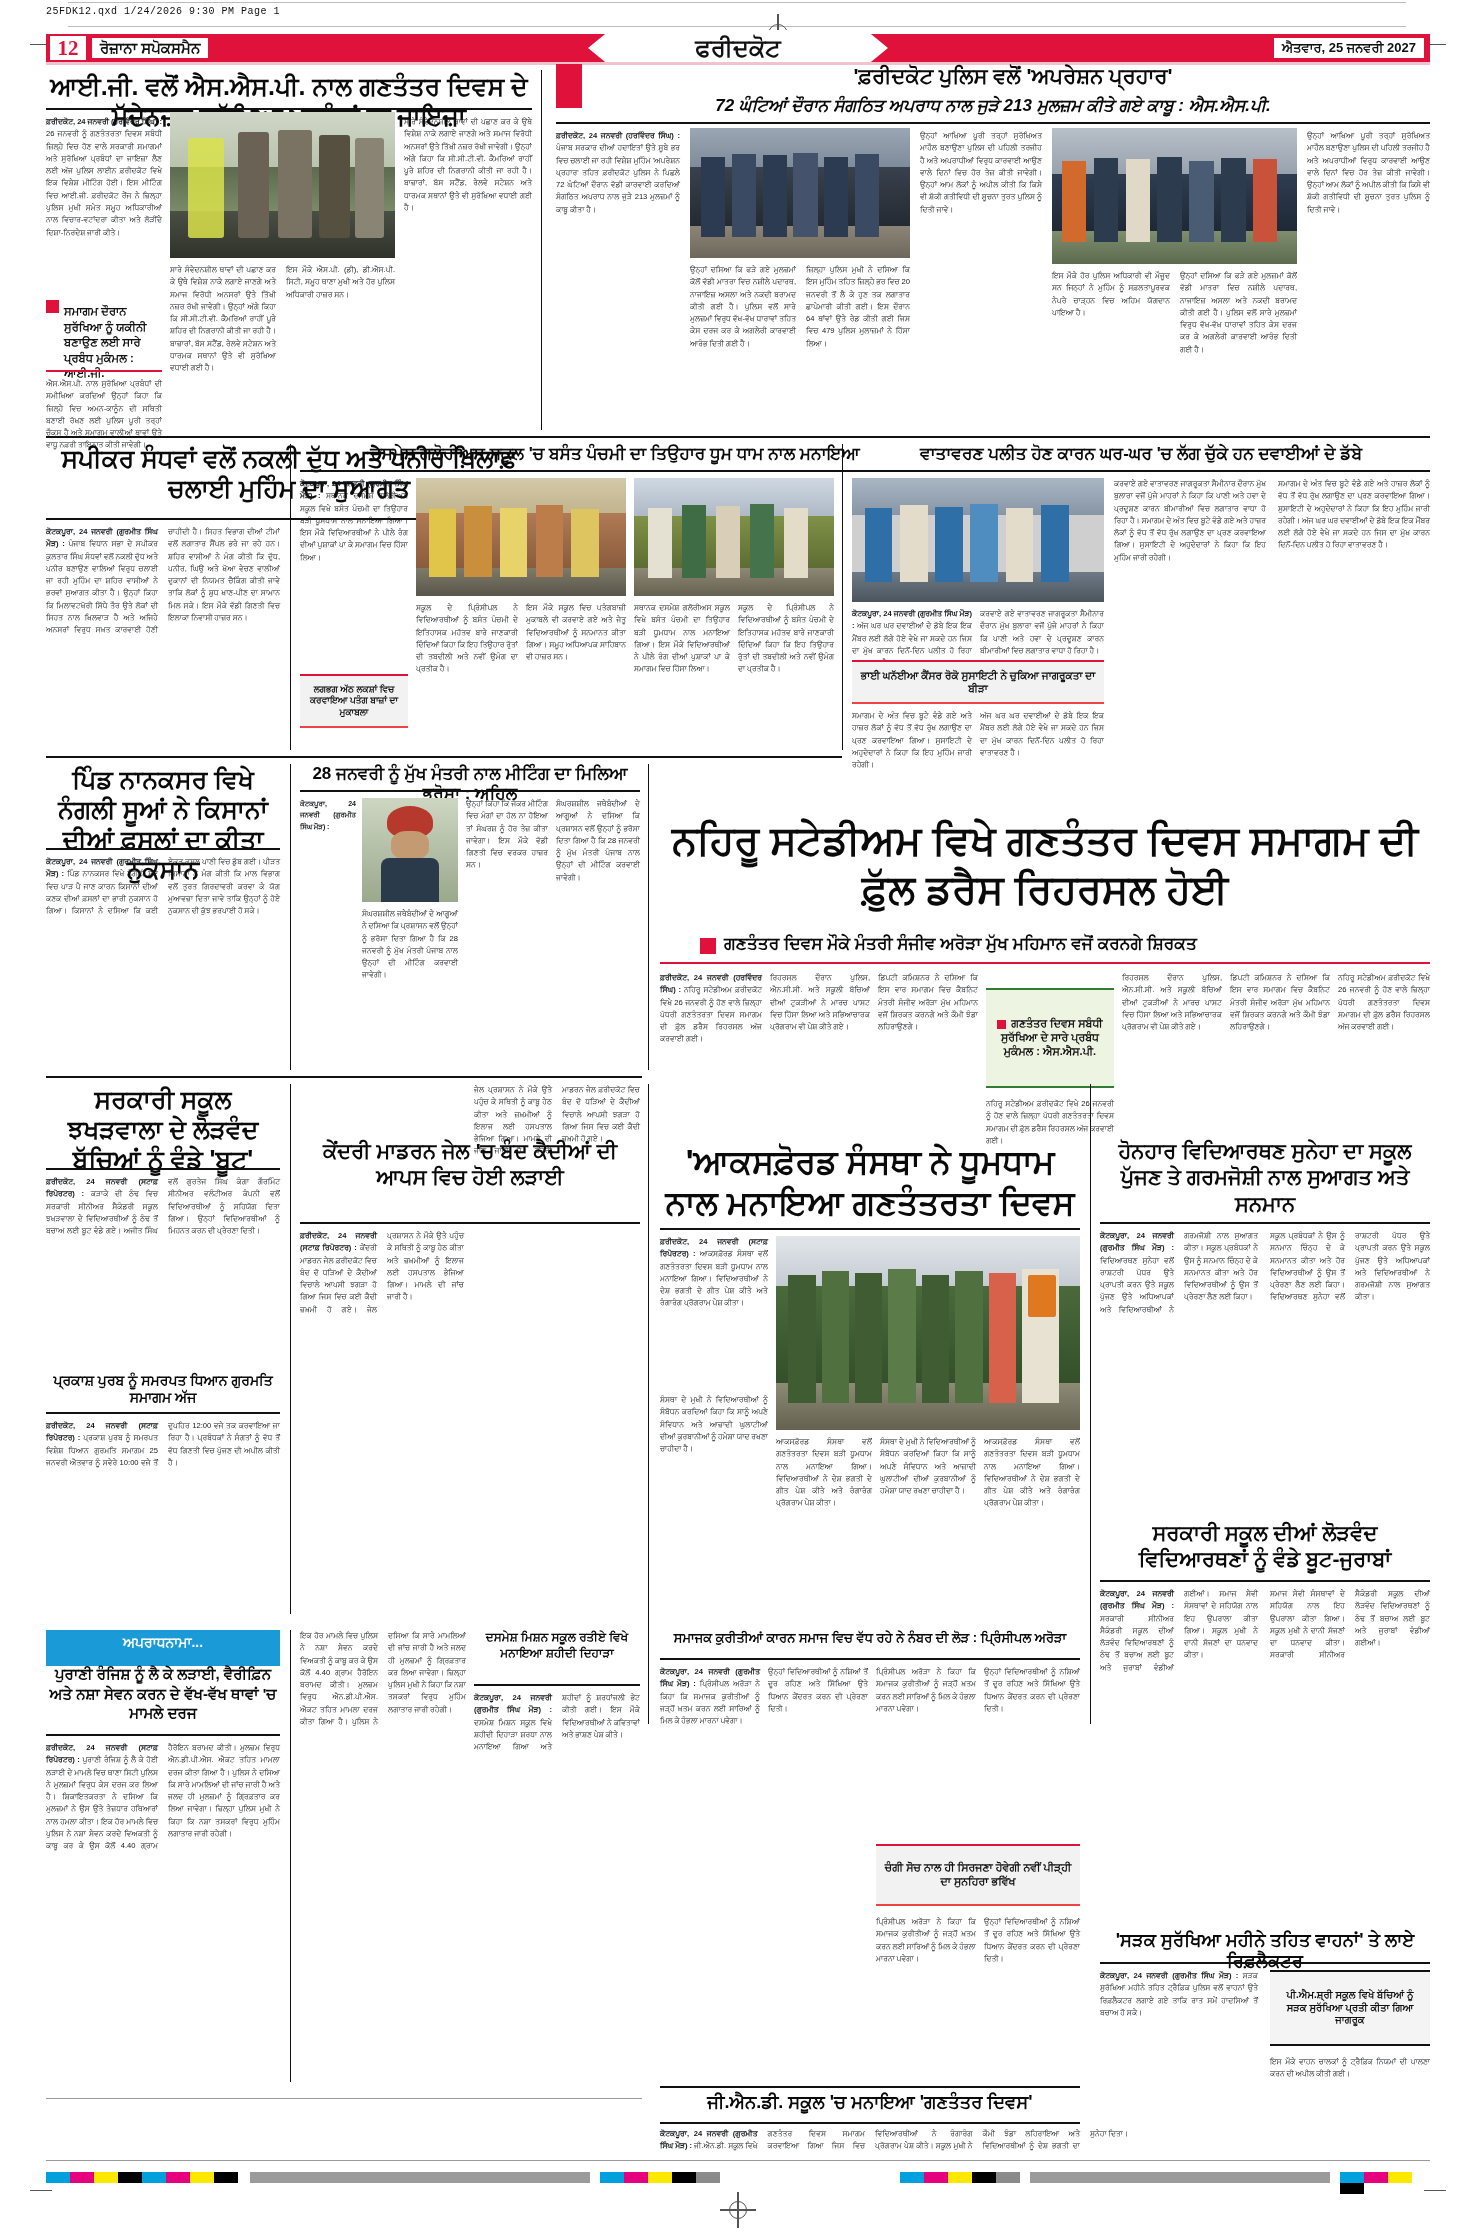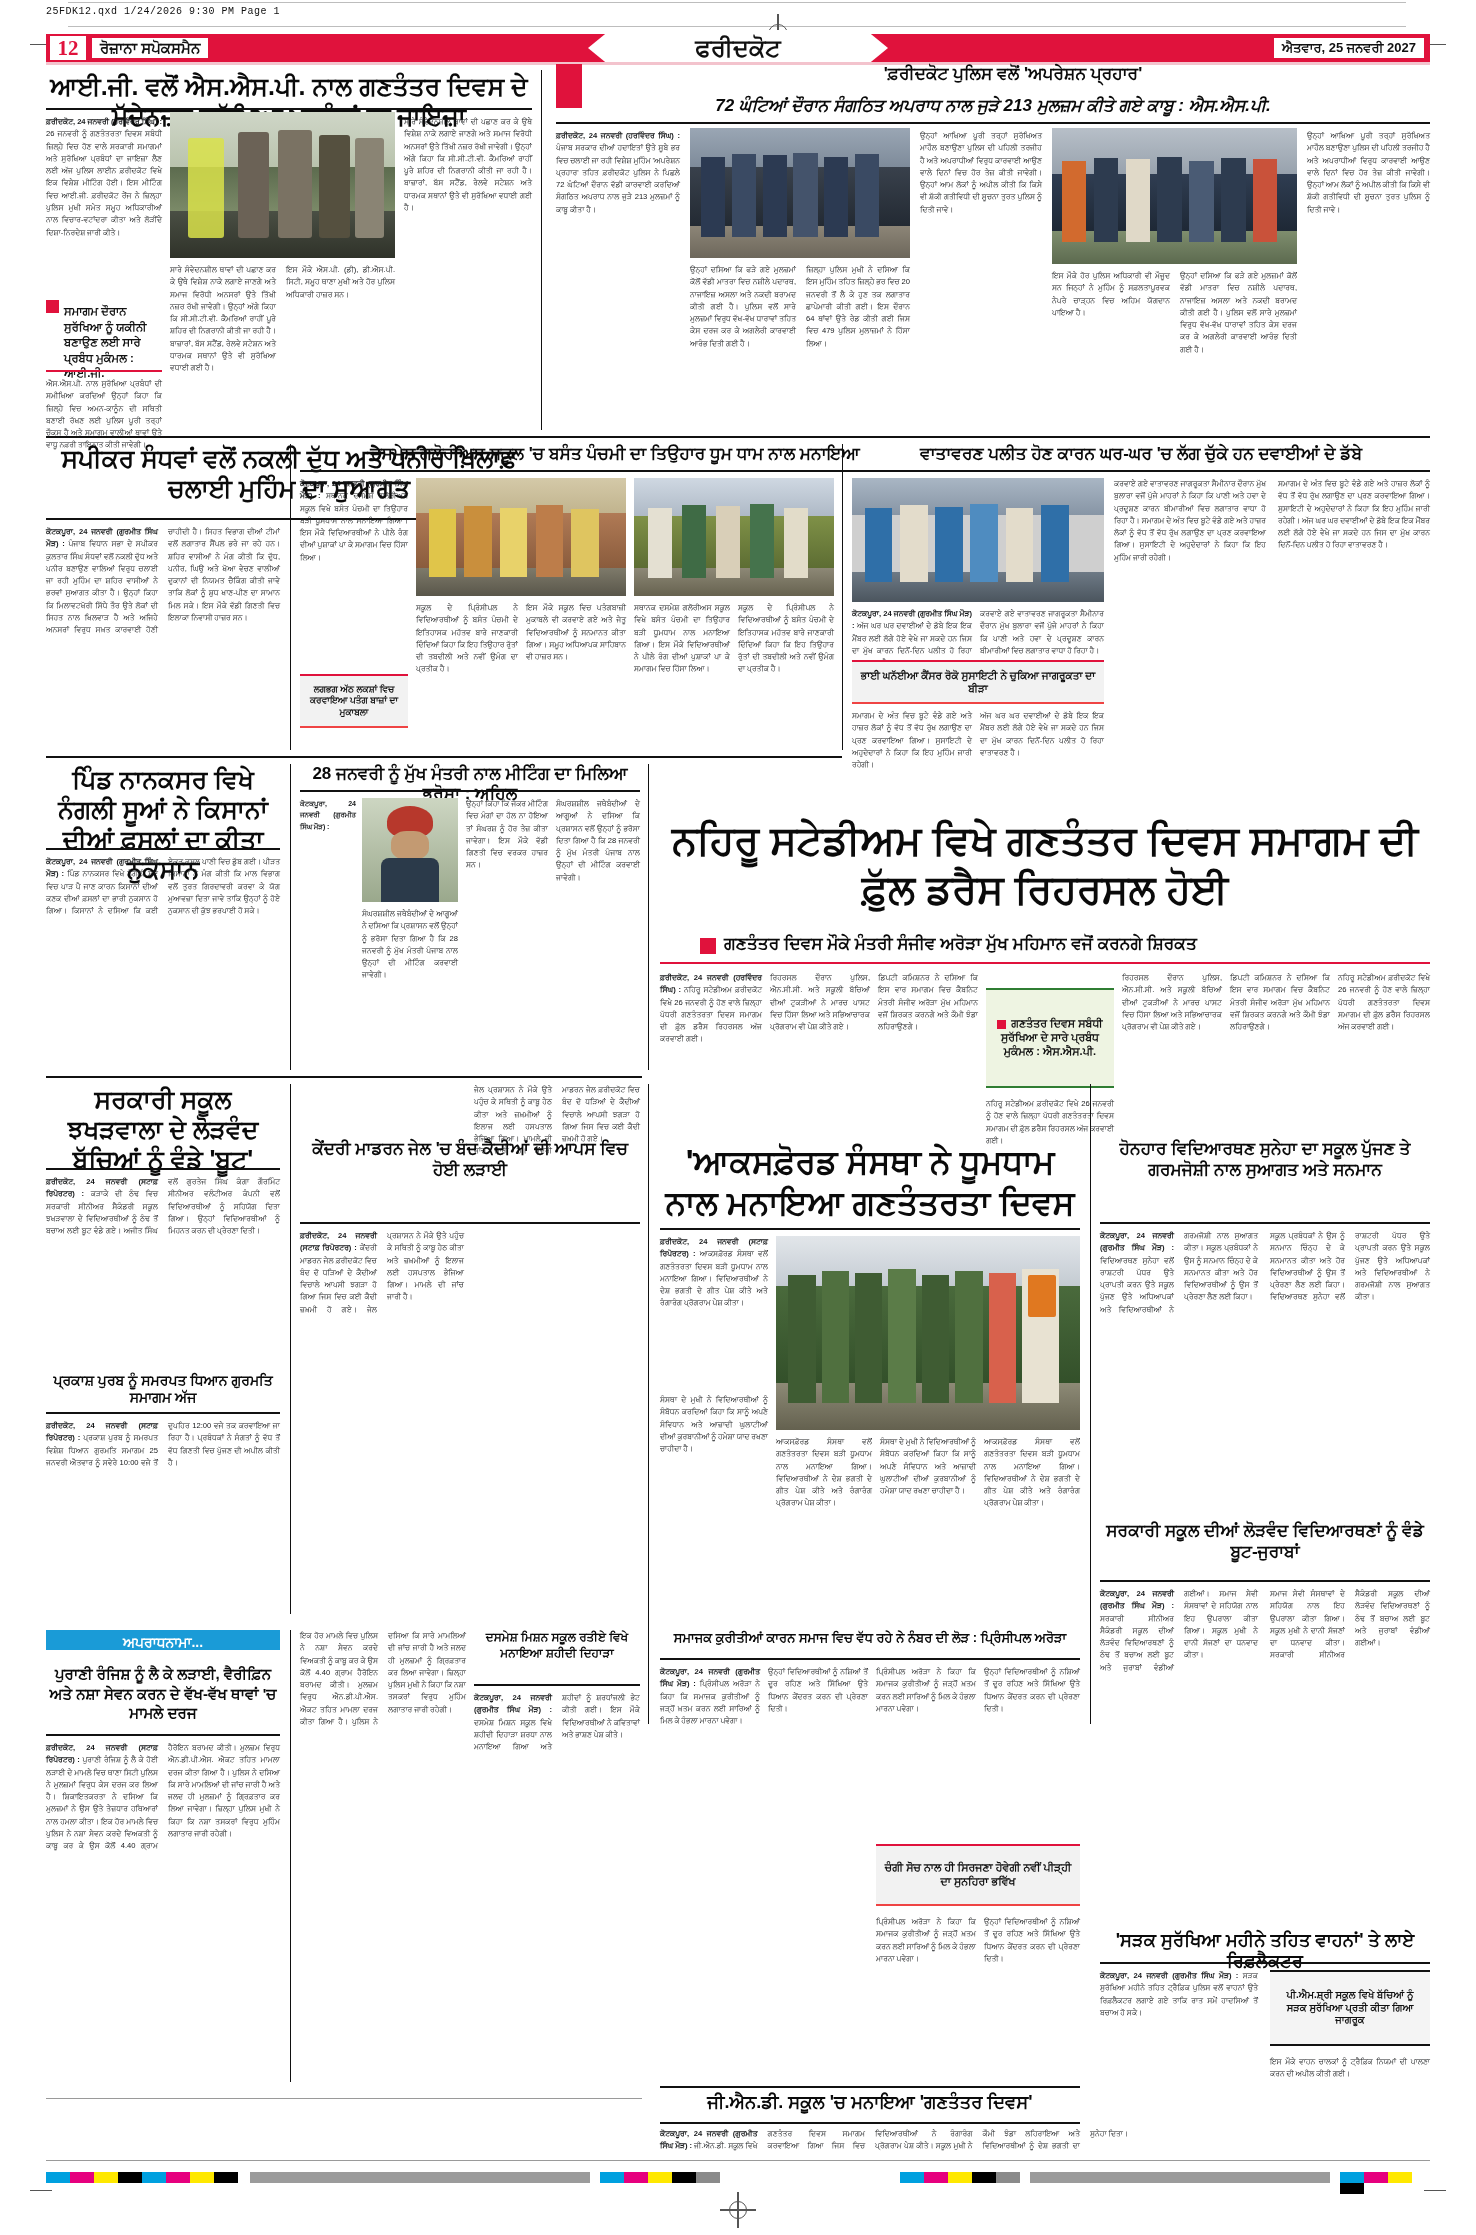--- a/index.html
+++ b/index.html
@@ -43,21 +43,21 @@
   .mh-city{font-size:24px;font-weight:bold;color:#111;white-space:nowrap;}
   .mh-date{
     position:absolute;right:6px;top:4px;height:20px;background:#ffffff;color:#111;
     font-size:13px;font-weight:bold;line-height:20px;padding:0 8px;white-space:nowrap;
   }
   .mh-shadow{position:absolute;left:46px;top:62px;width:1384px;height:3px;background:#f3c3cd;}
 
   
   .hl{font-weight:bold;color:#0a0a0a;text-align:center;line-height:1.18;}
   .hl1{font-size:25px;}
-  .hl2{font-size:17px;}
+  .hl2{font-size:21px;}
   .hl3{font-size:17px;}
   .hl-big{font-size:40px;}
   .hl-xl{font-size:33px;}
   .body-col{
     font-size:7.6px;line-height:1.62;color:#16181a;text-align:justify;
     -webkit-hyphens:auto;hyphens:auto;word-spacing:-0.3px;
   }
   .body-col b{font-weight:bold;}
   .rule{background:#111;height:1px;}
   .rule-red{background:#e0123c;height:2px;}
@@ -331,21 +331,21 @@
   <div class="abs body-col" style="left:776px;top:1436px;width:96px;height:278px;"><span>ਆਕਸਫ਼ੋਰਡ ਸੰਸਥਾ ਵਲੋਂ ਗਣਤੰਤਰਤਾ ਦਿਵਸ ਬੜੀ ਧੂਮਧਾਮ ਨਾਲ ਮਨਾਇਆ ਗਿਆ। ਵਿਦਿਆਰਥੀਆਂ ਨੇ ਦੇਸ਼ ਭਗਤੀ ਦੇ ਗੀਤ ਪੇਸ਼ ਕੀਤੇ ਅਤੇ ਰੰਗਾਰੰਗ ਪ੍ਰੋਗਰਾਮ ਪੇਸ਼ ਕੀਤਾ।</span></div>
   <div class="abs body-col" style="left:880px;top:1436px;width:96px;height:278px;"><span>ਸੰਸਥਾ ਦੇ ਮੁਖੀ ਨੇ ਵਿਦਿਆਰਥੀਆਂ ਨੂੰ ਸੰਬੋਧਨ ਕਰਦਿਆਂ ਕਿਹਾ ਕਿ ਸਾਨੂੰ ਅਪਣੇ ਸੰਵਿਧਾਨ ਅਤੇ ਆਜ਼ਾਦੀ ਘੁਲਾਟੀਆਂ ਦੀਆਂ ਕੁਰਬਾਨੀਆਂ ਨੂੰ ਹਮੇਸ਼ਾ ਯਾਦ ਰਖਣਾ ਚਾਹੀਦਾ ਹੈ।</span></div>
   <div class="abs body-col" style="left:984px;top:1436px;width:96px;height:278px;"><span>ਆਕਸਫ਼ੋਰਡ ਸੰਸਥਾ ਵਲੋਂ ਗਣਤੰਤਰਤਾ ਦਿਵਸ ਬੜੀ ਧੂਮਧਾਮ ਨਾਲ ਮਨਾਇਆ ਗਿਆ। ਵਿਦਿਆਰਥੀਆਂ ਨੇ ਦੇਸ਼ ਭਗਤੀ ਦੇ ਗੀਤ ਪੇਸ਼ ਕੀਤੇ ਅਤੇ ਰੰਗਾਰੰਗ ਪ੍ਰੋਗਰਾਮ ਪੇਸ਼ ਕੀਤਾ।</span></div>
 
   <div class="abs" style="left:1090px;top:1084px;width:1px;height:640px;background:#111;"></div>
   <div class="abs hl hl2" style="left:1100px;top:1138px;width:330px;line-height:1.26;">ਹੋਨਹਾਰ ਵਿਦਿਆਰਥਣ ਸੁਨੇਹਾ ਦਾ ਸਕੂਲ ਪੁੱਜਣ ਤੇ ਗਰਮਜੋਸ਼ੀ ਨਾਲ ਸੁਆਗਤ ਅਤੇ ਸਨਮਾਨ</div>
   <div class="abs rule" style="left:1100px;top:1222px;width:330px;height:1.5px;"></div>
   <div class="abs body-col" style="left:1100px;top:1230px;width:158px;height:480px;column-count:2;column-gap:10px;"><b>ਕੋਟਕਪੂਰਾ, 24 ਜਨਵਰੀ (ਗੁਰਮੀਤ ਸਿੰਘ ਮੌੜ) :</b> <span>ਵਿਦਿਆਰਥਣ ਸੁਨੇਹਾ ਵਲੋਂ ਰਾਸ਼ਟਰੀ ਪੱਧਰ ਉਤੇ ਪ੍ਰਾਪਤੀ ਕਰਨ ਉਤੇ ਸਕੂਲ ਪੁੱਜਣ ਉਤੇ ਅਧਿਆਪਕਾਂ ਅਤੇ ਵਿਦਿਆਰਥੀਆਂ ਨੇ ਗਰਮਜੋਸ਼ੀ ਨਾਲ ਸੁਆਗਤ ਕੀਤਾ।</span> <span>ਸਕੂਲ ਪ੍ਰਬੰਧਕਾਂ ਨੇ ਉਸ ਨੂੰ ਸਨਮਾਨ ਚਿੰਨ੍ਹ ਦੇ ਕੇ ਸਨਮਾਨਤ ਕੀਤਾ ਅਤੇ ਹੋਰ ਵਿਦਿਆਰਥੀਆਂ ਨੂੰ ਉਸ ਤੋਂ ਪ੍ਰੇਰਣਾ ਲੈਣ ਲਈ ਕਿਹਾ।</span></div>
   <div class="abs body-col" style="left:1270px;top:1230px;width:160px;height:480px;column-count:2;column-gap:10px;"><span>ਸਕੂਲ ਪ੍ਰਬੰਧਕਾਂ ਨੇ ਉਸ ਨੂੰ ਸਨਮਾਨ ਚਿੰਨ੍ਹ ਦੇ ਕੇ ਸਨਮਾਨਤ ਕੀਤਾ ਅਤੇ ਹੋਰ ਵਿਦਿਆਰਥੀਆਂ ਨੂੰ ਉਸ ਤੋਂ ਪ੍ਰੇਰਣਾ ਲੈਣ ਲਈ ਕਿਹਾ।</span> <span>ਵਿਦਿਆਰਥਣ ਸੁਨੇਹਾ ਵਲੋਂ ਰਾਸ਼ਟਰੀ ਪੱਧਰ ਉਤੇ ਪ੍ਰਾਪਤੀ ਕਰਨ ਉਤੇ ਸਕੂਲ ਪੁੱਜਣ ਉਤੇ ਅਧਿਆਪਕਾਂ ਅਤੇ ਵਿਦਿਆਰਥੀਆਂ ਨੇ ਗਰਮਜੋਸ਼ੀ ਨਾਲ ਸੁਆਗਤ ਕੀਤਾ।</span></div>
 
-  <div class="sec-band" style="left:46px;top:1630px;width:234px;height:20px;font-size:14px;line-height:24px;">ਅਪਰਾਧਨਾਮਾ...</div>
+  <div class="sec-band" style="left:46px;top:1630px;width:234px;height:36px;font-size:14px;line-height:24px;">ਅਪਰਾਧਨਾਮਾ...</div>
   <div class="abs hl hl3" style="left:46px;top:1664px;width:234px;font-size:15px;line-height:1.3;">ਪੁਰਾਣੀ ਰੰਜਿਸ਼ ਨੂੰ ਲੈ ਕੇ ਲੜਾਈ, ਵੈਰੀਫ਼ਿਨ ਅਤੇ ਨਸ਼ਾ ਸੇਵਨ ਕਰਨ ਦੇ ਵੱਖ-ਵੱਖ ਥਾਵਾਂ 'ਚ ਮਾਮਲੇ ਦਰਜ</div>
   <div class="abs rule" style="left:46px;top:1734px;width:234px;height:1.5px;"></div>
   <div class="abs body-col" style="left:46px;top:1742px;width:234px;height:340px;column-count:2;column-gap:10px;"><b>ਫ਼ਰੀਦਕੋਟ, 24 ਜਨਵਰੀ (ਸਟਾਫ਼ ਰਿਪੋਰਟਰ) :</b> <span>ਪੁਰਾਣੀ ਰੰਜਿਸ਼ ਨੂੰ ਲੈ ਕੇ ਹੋਈ ਲੜਾਈ ਦੇ ਮਾਮਲੇ ਵਿਚ ਥਾਣਾ ਸਿਟੀ ਪੁਲਿਸ ਨੇ ਮੁਲਜ਼ਮਾਂ ਵਿਰੁਧ ਕੇਸ ਦਰਜ ਕਰ ਲਿਆ ਹੈ। ਸ਼ਿਕਾਇਤਕਰਤਾ ਨੇ ਦਸਿਆ ਕਿ ਮੁਲਜ਼ਮਾਂ ਨੇ ਉਸ ਉਤੇ ਤੇਜ਼ਧਾਰ ਹਥਿਆਰਾਂ ਨਾਲ ਹਮਲਾ ਕੀਤਾ।</span> <span>ਇਕ ਹੋਰ ਮਾਮਲੇ ਵਿਚ ਪੁਲਿਸ ਨੇ ਨਸ਼ਾ ਸੇਵਨ ਕਰਦੇ ਵਿਅਕਤੀ ਨੂੰ ਕਾਬੂ ਕਰ ਕੇ ਉਸ ਕੋਲੋਂ 4.40 ਗ੍ਰਾਮ ਹੈਰੋਇਨ ਬਰਾਮਦ ਕੀਤੀ। ਮੁਲਜ਼ਮ ਵਿਰੁਧ ਐਨ.ਡੀ.ਪੀ.ਐਸ. ਐਕਟ ਤਹਿਤ ਮਾਮਲਾ ਦਰਜ ਕੀਤਾ ਗਿਆ ਹੈ।</span> <span>ਪੁਲਿਸ ਨੇ ਦਸਿਆ ਕਿ ਸਾਰੇ ਮਾਮਲਿਆਂ ਦੀ ਜਾਂਚ ਜਾਰੀ ਹੈ ਅਤੇ ਜਲਦ ਹੀ ਮੁਲਜ਼ਮਾਂ ਨੂੰ ਗ੍ਰਿਫ਼ਤਾਰ ਕਰ ਲਿਆ ਜਾਵੇਗਾ। ਜ਼ਿਲ੍ਹਾ ਪੁਲਿਸ ਮੁਖੀ ਨੇ ਕਿਹਾ ਕਿ ਨਸ਼ਾ ਤਸਕਰਾਂ ਵਿਰੁਧ ਮੁਹਿੰਮ ਲਗਾਤਾਰ ਜਾਰੀ ਰਹੇਗੀ।</span></div>
 
   <div class="abs" style="left:290px;top:1630px;width:1px;height:452px;background:#111;"></div>
   <div class="abs body-col" style="left:300px;top:1630px;width:166px;height:452px;column-count:2;column-gap:10px;"><span>ਇਕ ਹੋਰ ਮਾਮਲੇ ਵਿਚ ਪੁਲਿਸ ਨੇ ਨਸ਼ਾ ਸੇਵਨ ਕਰਦੇ ਵਿਅਕਤੀ ਨੂੰ ਕਾਬੂ ਕਰ ਕੇ ਉਸ ਕੋਲੋਂ 4.40 ਗ੍ਰਾਮ ਹੈਰੋਇਨ ਬਰਾਮਦ ਕੀਤੀ। ਮੁਲਜ਼ਮ ਵਿਰੁਧ ਐਨ.ਡੀ.ਪੀ.ਐਸ. ਐਕਟ ਤਹਿਤ ਮਾਮਲਾ ਦਰਜ ਕੀਤਾ ਗਿਆ ਹੈ।</span> <span>ਪੁਲਿਸ ਨੇ ਦਸਿਆ ਕਿ ਸਾਰੇ ਮਾਮਲਿਆਂ ਦੀ ਜਾਂਚ ਜਾਰੀ ਹੈ ਅਤੇ ਜਲਦ ਹੀ ਮੁਲਜ਼ਮਾਂ ਨੂੰ ਗ੍ਰਿਫ਼ਤਾਰ ਕਰ ਲਿਆ ਜਾਵੇਗਾ। ਜ਼ਿਲ੍ਹਾ ਪੁਲਿਸ ਮੁਖੀ ਨੇ ਕਿਹਾ ਕਿ ਨਸ਼ਾ ਤਸਕਰਾਂ ਵਿਰੁਧ ਮੁਹਿੰਮ ਲਗਾਤਾਰ ਜਾਰੀ ਰਹੇਗੀ।</span></div>
 
   <div class="abs hl hl3" style="left:474px;top:1630px;width:166px;font-size:12px;line-height:1.3;">ਦਸਮੇਸ਼ ਮਿਸ਼ਨ ਸਕੂਲ ਰਤੀਏ ਵਿਖੇ ਮਨਾਇਆ ਸ਼ਹੀਦੀ ਦਿਹਾੜਾ</div>
   <div class="abs rule" style="left:474px;top:1684px;width:166px;height:1.5px;"></div>
   <div class="abs body-col" style="left:474px;top:1692px;width:166px;height:390px;column-count:2;column-gap:10px;"><b>ਕੋਟਕਪੂਰਾ, 24 ਜਨਵਰੀ (ਗੁਰਮੀਤ ਸਿੰਘ ਮੌੜ) :</b> <span>ਦਸਮੇਸ਼ ਮਿਸ਼ਨ ਸਕੂਲ ਵਿਖੇ ਸ਼ਹੀਦੀ ਦਿਹਾੜਾ ਸ਼ਰਧਾ ਨਾਲ ਮਨਾਇਆ ਗਿਆ ਅਤੇ ਸ਼ਹੀਦਾਂ ਨੂੰ ਸ਼ਰਧਾਂਜਲੀ ਭੇਟ ਕੀਤੀ ਗਈ।</span> <span>ਇਸ ਮੌਕੇ ਵਿਦਿਆਰਥੀਆਂ ਨੇ ਕਵਿਤਾਵਾਂ ਅਤੇ ਭਾਸ਼ਣ ਪੇਸ਼ ਕੀਤੇ।</span></div>

